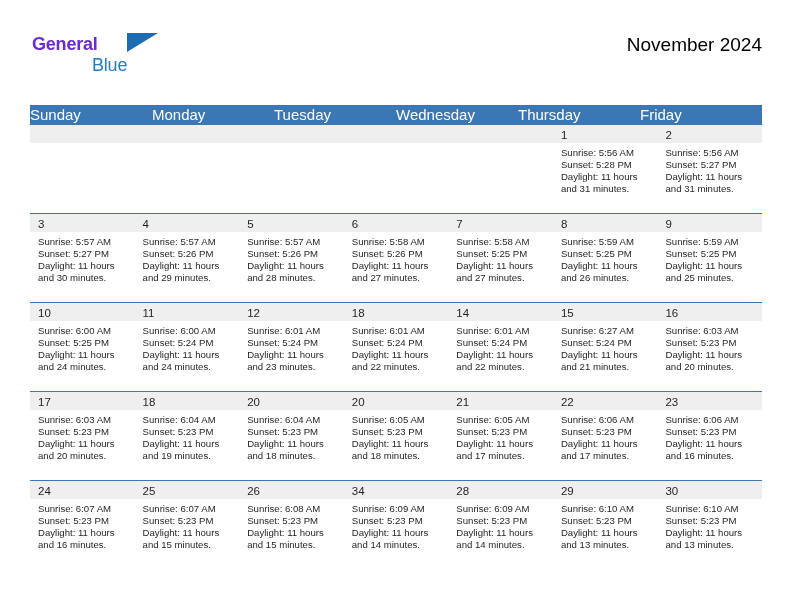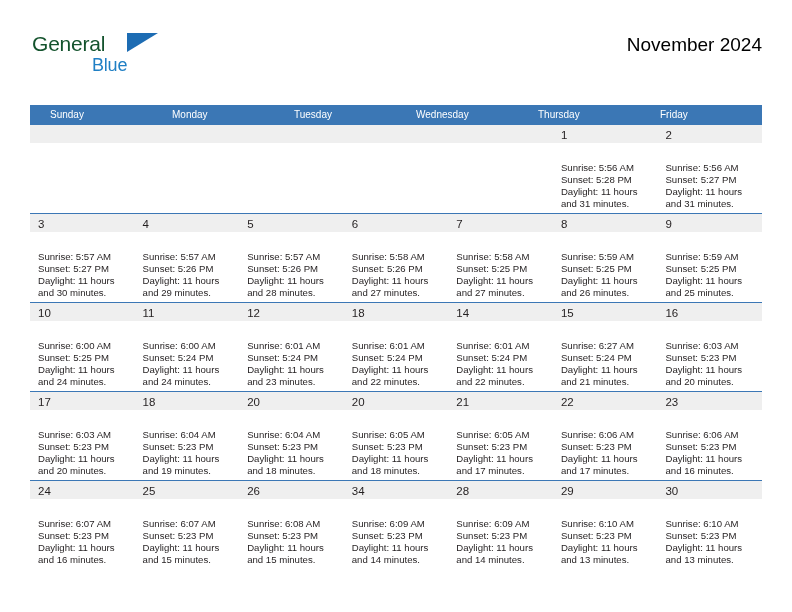--- a/index.html
+++ b/index.html
@@ -33,25 +33,25 @@
     position: absolute;
     left: 0;
     top: 0;
     width: 210px;
     height: 66px;
   }
   .brand-general {
     position: absolute;
     left: 2px;
     top: 3px;
-    font-size: 21px;
+    font-size: 18px;
     line-height: 26px;
-    color: #14532d;
+    color: #6d28d9;
     letter-spacing: -0.2px;
-    font-weight: 400;
+    font-weight: 700;
   }
   .brand-triangle {
     position: absolute;
     left: 97px;
     top: 41px;
     width: 0;
     height: 0;
     border-left: 31px solid #1d6cb3;
     border-bottom: 19px solid transparent;
     transform: translateY(-36px);
@@ -99,23 +99,23 @@
   .weekday-row {
     display: flex;
     width: 100%;
     background: #3b77b5;
     height: 20px;
   }
   .weekday {
     flex: 1 1 0;
     min-width: 0;
     color: #ffffff;
-    font-size: 10px;
+    font-size: 15px;
     line-height: 20px;
-    padding-left: 20px;
+    padding-left: 0;
     box-sizing: border-box;
     white-space: nowrap;
     overflow: hidden;
   }
 
   .week-row {
     display: flex;
     width: 100%;
     border-top: 1px solid #3b77b5;
   }
@@ -135,21 +135,21 @@
     background: #efefef;
     padding-left: 8px;
     box-sizing: border-box;
   }
   .day-number {
     font-size: 11.5px;
     line-height: 18px;
     color: #231f20;
   }
   .day-info {
-    padding: 19px 6px 0 8px;
+    padding: 4px 6px 0 8px;
     box-sizing: border-box;
   }
   .day-info div {
     font-size: 9.6px;
     line-height: 12.1px;
     color: #231f20;
     white-space: nowrap;
   }
 </style>
 </head>

